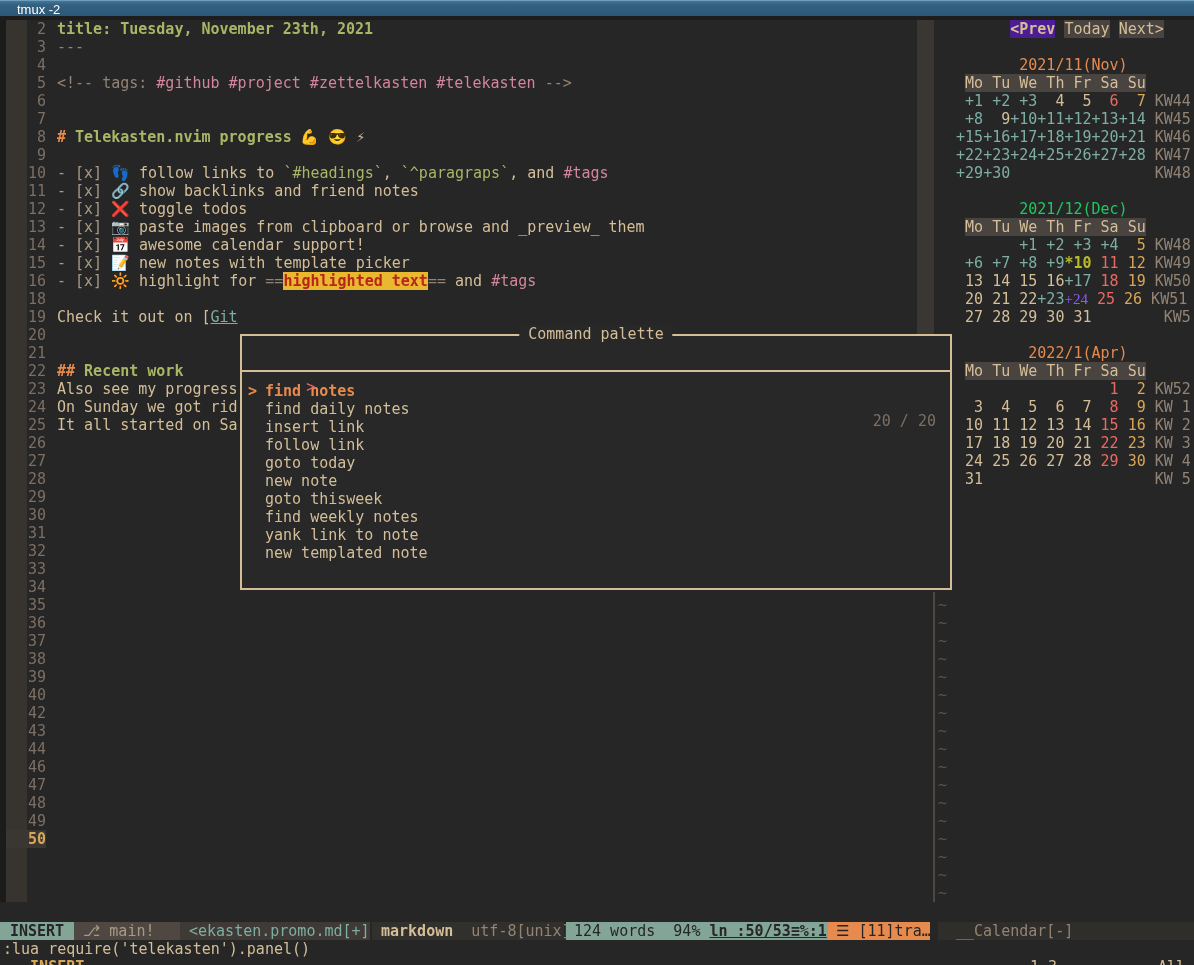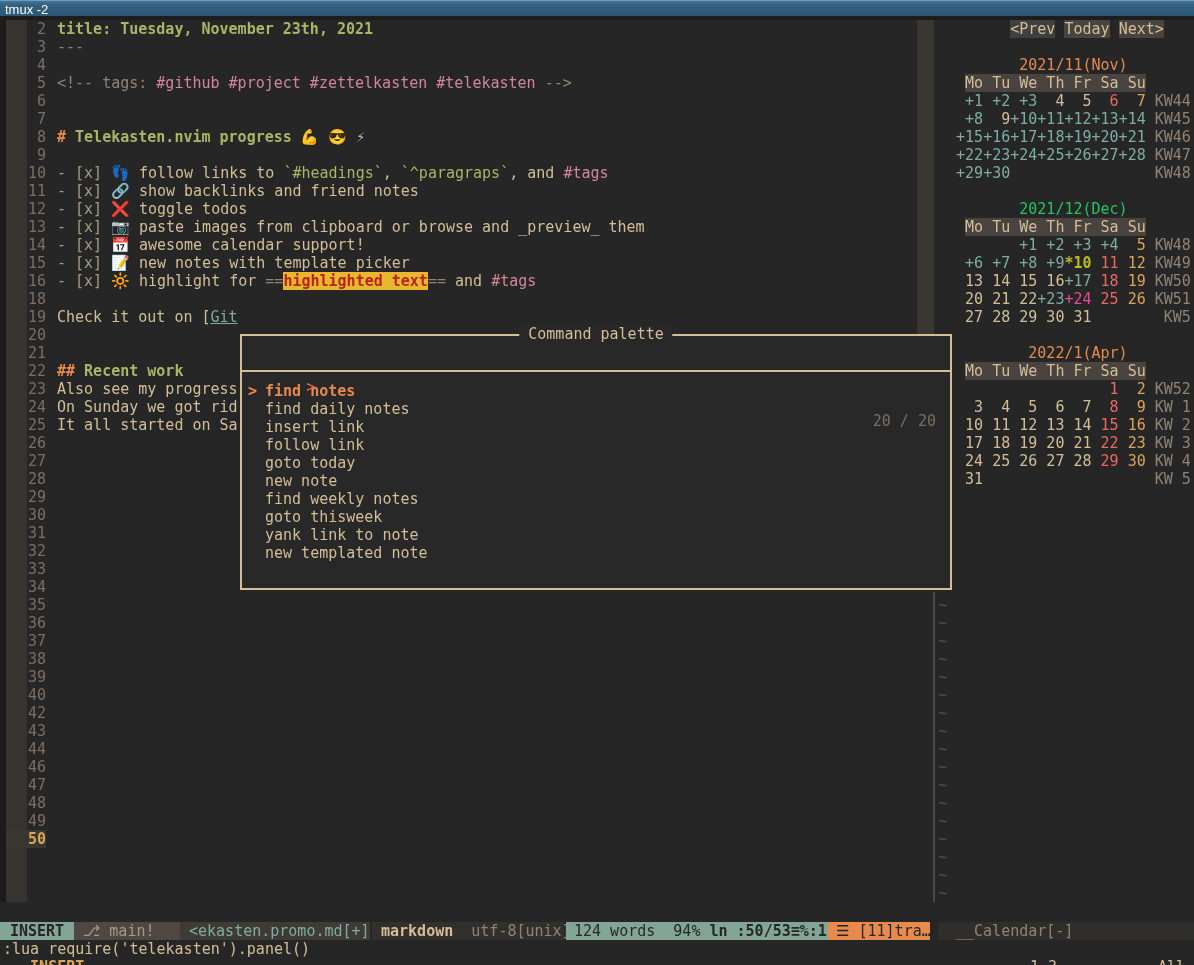--- a/index.html
+++ b/index.html
@@ -7,21 +7,21 @@
     width:1194px;height:965px;position:relative;overflow:hidden;
     background:#1d1d1d;
     font-family:"DejaVu Sans Mono","Liberation Mono",monospace;
     font-size:15px;
   }
   #titlebar{
     position:absolute;top:0;left:0;width:1194px;height:16px;
     background:linear-gradient(#447699 0%,#33617f 25%,#2c5877 100%);
     border-top:1px solid #6e9cbb;box-sizing:border-box;
     color:#ffffff;font-family:"Liberation Sans",sans-serif;font-size:13px;line-height:18px;
-    padding-left:5px;
+    padding-left:17px;
   }
   #term{position:absolute;top:20px;left:0;width:1194px;height:945px;background:#262626;}
   #left-edge{position:absolute;left:0;top:0;width:6px;height:882px;background:#1b1b1b;}
   #gutter-strip{position:absolute;left:6px;top:0;width:21px;height:882px;background:#37332f;}
   #right-scrollbar{position:absolute;left:917px;top:0;width:17px;height:316px;background:#3a3632;}
   #win-separator{position:absolute;left:933px;top:572px;width:2px;height:310px;background:#4e4742;}
 
   .row{height:18px;line-height:18px;white-space:pre;}
   #editor{position:absolute;left:0;top:0;width:934px;}
   #editor .num{display:inline-block;margin-left:6px;width:40px;text-align:right;color:#7c6f64;}
@@ -49,21 +49,21 @@
   .pal-item.sel .label{color:#e78a4e;font-weight:bold;}
 
   #statusbar{position:absolute;top:902px;left:0;width:1194px;height:18px;line-height:18px;background:#262626;}
   .sg{position:absolute;top:0;height:18px;white-space:pre;box-sizing:border-box;}
   .sg-mode{left:0;width:74px;background:#83a598;color:#262626;font-weight:bold;text-align:center;}
   .sg-branch{left:74px;width:106px;background:#4e4742;color:#a89984;padding-left:9px;}
   .sg-file{left:180px;width:190px;background:#3f3a36;color:#7daea3;padding-left:9px;}
   .sg-mid{left:372px;width:192px;background:#32302d;padding-left:9px;color:#928374;}
   .sg-mid .ft{color:#d4be98;font-weight:bold;}
   .sg-words{left:566px;width:262px;background:#83a598;color:#262626;padding-left:8px;}
-  .sg-words .loc{font-weight:bold;}
+  .sg-words .loc{font-weight:bold;text-decoration:underline;}
   .sg-tab{left:828px;width:102px;background:#e78a4e;color:#262626;padding-left:8px;}
   .sg-cal{left:938px;width:256px;background:#302e2b;color:#928374;padding-left:18px;}
 
   #cmdline{position:absolute;top:920px;left:3px;height:18px;line-height:18px;color:#d4be98;white-space:pre;}
   #modeline{position:absolute;top:938px;left:0;width:1194px;height:18px;line-height:18px;}
   #modeline .mode{position:absolute;left:3px;color:#d8a657;font-weight:bold;white-space:pre;}
   #modeline .ruler{position:absolute;left:1030px;color:#d4be98;}
   #modeline .scroll{position:absolute;left:1158px;color:#d4be98;}
 </style>
 </head>
@@ -121,36 +121,36 @@
       <div class="row"><span class="num">42</span><span class="txt" style="color: rgb(212, 190, 152);"></span></div>
       <div class="row"><span class="num">43</span><span class="txt" style="color: rgb(212, 190, 152);"></span></div>
       <div class="row"><span class="num">44</span><span class="txt" style="color: rgb(212, 190, 152);"></span></div>
       <div class="row"><span class="num">46</span><span class="txt" style="color: rgb(212, 190, 152);"></span></div>
       <div class="row"><span class="num">47</span><span class="txt" style="color: rgb(212, 190, 152);"></span></div>
       <div class="row"><span class="num">48</span><span class="txt" style="color: rgb(212, 190, 152);"></span></div>
       <div class="row"><span class="num">49</span><span class="txt" style="color: rgb(212, 190, 152);"></span></div>
       <div class="row"><span class="num cur">50</span><span class="txt" style="color: rgb(212, 190, 152);"></span></div>
     </div>
   <div id="calendar-pane">
-      <div class="row" style="color: rgb(212, 190, 152);"><span>        </span><span style="background: #404040;">&lt;Prev</span><span> </span><span style="background: rgb(74, 68, 64);">Today</span><span> </span><span style="background: rgb(74, 68, 64);">Next&gt;</span></div>
+      <div class="row" style="color: rgb(212, 190, 152);"><span>        </span><span style="background: #4c1d95; font-weight: bold;">&lt;Prev</span><span> </span><span style="background: rgb(74, 68, 64);">Today</span><span> </span><span style="background: rgb(74, 68, 64);">Next&gt;</span></div>
       <div class="row" style="color: rgb(212, 190, 152);"></div>
       <div class="row" style="color: rgb(212, 190, 152);"><span>         </span><span style="color: rgb(231, 138, 78);">2021/11(Nov)</span></div>
       <div class="row" style="color: rgb(212, 190, 152);"><span>   </span><span style="background: rgb(74, 68, 64);">Mo Tu We Th Fr Sa Su</span></div>
       <div class="row" style="color: rgb(212, 190, 152);"><span>  </span><span style="color: rgb(125, 174, 163);"> +1</span><span style="color: rgb(125, 174, 163);"> +2</span><span style="color: rgb(125, 174, 163);"> +3</span><span>  4</span><span>  5</span><span style="color: rgb(234, 105, 98);">  6</span><span style="color: rgb(216, 166, 87);">  7</span><span style="color: rgb(146, 131, 116);"> KW44</span></div>
       <div class="row" style="color: rgb(212, 190, 152);"><span>  </span><span style="color: rgb(125, 174, 163);"> +8</span><span>  9</span><span style="color: rgb(125, 174, 163);">+10</span><span style="color: rgb(125, 174, 163);">+11</span><span style="color: rgb(125, 174, 163);">+12</span><span style="color: rgb(125, 174, 163);">+13</span><span style="color: rgb(125, 174, 163);">+14</span><span style="color: rgb(146, 131, 116);"> KW45</span></div>
       <div class="row" style="color: rgb(212, 190, 152);"><span>  </span><span style="color: rgb(125, 174, 163);">+15+16+17+18+19+20+21</span><span style="color: rgb(146, 131, 116);"> KW46</span></div>
       <div class="row" style="color: rgb(212, 190, 152);"><span>  </span><span style="color: rgb(125, 174, 163);">+22+23+24+25+26+27+28</span><span style="color: rgb(146, 131, 116);"> KW47</span></div>
       <div class="row" style="color: rgb(212, 190, 152);"><span>  </span><span style="color: rgb(125, 174, 163);">+29+30</span><span>               </span><span style="color: rgb(146, 131, 116);"> KW48</span></div>
       <div class="row" style="color: rgb(212, 190, 152);"></div>
       <div class="row" style="color: rgb(212, 190, 152);"><span>         </span><span style="color: #22c55e;">2021/12(Dec)</span></div>
       <div class="row" style="color: rgb(212, 190, 152);"><span>   </span><span style="background: rgb(74, 68, 64);">Mo Tu We Th Fr Sa Su</span></div>
       <div class="row" style="color: rgb(212, 190, 152);"><span>        </span><span style="color: rgb(125, 174, 163);"> +1</span><span style="color: rgb(125, 174, 163);"> +2</span><span style="color: rgb(125, 174, 163);"> +3</span><span style="color: rgb(125, 174, 163);"> +4</span><span style="color: rgb(216, 166, 87);">  5</span><span style="color: rgb(146, 131, 116);"> KW48</span></div>
       <div class="row" style="color: rgb(212, 190, 152);"><span>  </span><span style="color: rgb(125, 174, 163);"> +6</span><span style="color: rgb(125, 174, 163);"> +7</span><span style="color: rgb(125, 174, 163);"> +8</span><span style="color: rgb(125, 174, 163);"> +9</span><span style="color: rgb(184, 187, 38); font-weight: bold;">*10</span><span style="color: rgb(234, 105, 98);"> 11</span><span style="color: rgb(216, 166, 87);"> 12</span><span style="color: rgb(146, 131, 116);"> KW49</span></div>
       <div class="row" style="color: rgb(212, 190, 152);"><span>  </span><span> 13 14 15 16</span><span style="color: rgb(125, 174, 163);">+17</span><span style="color: rgb(234, 105, 98);"> 18</span><span style="color: rgb(216, 166, 87);"> 19</span><span style="color: rgb(146, 131, 116);"> KW50</span></div>
-      <div class="row" style="color: rgb(212, 190, 152);"><span>  </span><span> 20 21 22</span><span style="color: rgb(125, 174, 163);">+23</span><span style="color: #ec4899;">+24</span><span style="color: rgb(234, 105, 98);"> 25</span><span style="color: rgb(216, 166, 87);"> 26</span><span style="color: rgb(146, 131, 116);"> KW51</span></div>
+      <div class="row" style="color: rgb(212, 190, 152);"><span>  </span><span> 20 21 22</span><span style="color: rgb(125, 174, 163);">+23</span><span style="color: #8b5cf6; font-family: Liberation Serif, serif;">+24</span><span style="color: rgb(234, 105, 98);"> 25</span><span style="color: rgb(216, 166, 87);"> 26</span><span style="color: rgb(146, 131, 116);"> KW51</span></div>
       <div class="row" style="color: rgb(212, 190, 152);"><span>  </span><span> 27 28 29 30 31</span><span>      </span><span style="color: rgb(146, 131, 116);">  KW5</span></div>
       <div class="row" style="color: rgb(212, 190, 152);"></div>
       <div class="row" style="color: rgb(212, 190, 152);"><span>          </span><span style="color: rgb(231, 138, 78);">2022/1(Apr)</span></div>
       <div class="row" style="color: rgb(212, 190, 152);"><span>   </span><span style="background: rgb(74, 68, 64);">Mo Tu We Th Fr Sa Su</span></div>
       <div class="row" style="color: rgb(212, 190, 152);"><span>                 </span><span style="color: rgb(234, 105, 98);">  1</span><span style="color: rgb(216, 166, 87);">  2</span><span style="color: rgb(146, 131, 116);"> KW52</span></div>
       <div class="row" style="color: rgb(212, 190, 152);"><span>  </span><span>  3  4  5  6  7</span><span style="color: rgb(234, 105, 98);">  8</span><span style="color: rgb(216, 166, 87);">  9</span><span style="color: rgb(146, 131, 116);"> KW 1</span></div>
       <div class="row" style="color: rgb(212, 190, 152);"><span>  </span><span> 10 11 12 13 14</span><span style="color: rgb(234, 105, 98);"> 15</span><span style="color: rgb(216, 166, 87);"> 16</span><span style="color: rgb(146, 131, 116);"> KW 2</span></div>
       <div class="row" style="color: rgb(212, 190, 152);"><span>  </span><span> 17 18 19 20 21</span><span style="color: rgb(234, 105, 98);"> 22</span><span style="color: rgb(216, 166, 87);"> 23</span><span style="color: rgb(146, 131, 116);"> KW 3</span></div>
       <div class="row" style="color: rgb(212, 190, 152);"><span>  </span><span> 24 25 26 27 28</span><span style="color: rgb(234, 105, 98);"> 29</span><span style="color: rgb(216, 166, 87);"> 30</span><span style="color: rgb(146, 131, 116);"> KW 4</span></div>
       <div class="row" style="color: rgb(212, 190, 152);"><span>  </span><span> 31</span><span>                  </span><span style="color: rgb(146, 131, 116);"> KW 5</span></div>
@@ -185,22 +185,22 @@
       <span class="pr-caret">&gt;</span>
       <span class="pr-count">20 / 20</span>
     </div>
     <div class="pal-list" id="pal-list">
         <div class="pal-item sel"><span class="caret">&gt;</span><span class="label">find notes</span></div>
         <div class="pal-item"><span class="caret"> </span><span class="label">find daily notes</span></div>
         <div class="pal-item"><span class="caret"> </span><span class="label">insert link</span></div>
         <div class="pal-item"><span class="caret"> </span><span class="label">follow link</span></div>
         <div class="pal-item"><span class="caret"> </span><span class="label">goto today</span></div>
         <div class="pal-item"><span class="caret"> </span><span class="label">new note</span></div>
+        <div class="pal-item"><span class="caret"> </span><span class="label">goto thisweek</span></div>
         <div class="pal-item"><span class="caret"> </span><span class="label">find weekly notes</span></div>
-        <div class="pal-item"><span class="caret"> </span><span class="label">goto thisweek</span></div>
         <div class="pal-item"><span class="caret"> </span><span class="label">yank link to note</span></div>
         <div class="pal-item"><span class="caret"> </span><span class="label">new templated note</span></div>
       </div>
   </div>
 
   <div id="statusbar">
     <span class="sg sg-mode">INSERT</span>
     <span class="sg sg-branch"><span>⎇</span><span> main!</span></span>
     <span class="sg sg-file">&lt;ekasten.promo.md[+]</span>
     <span class="sg sg-mid"><span class="ft">markdown</span><span>  </span><span>utf-8[unix]</span></span>

